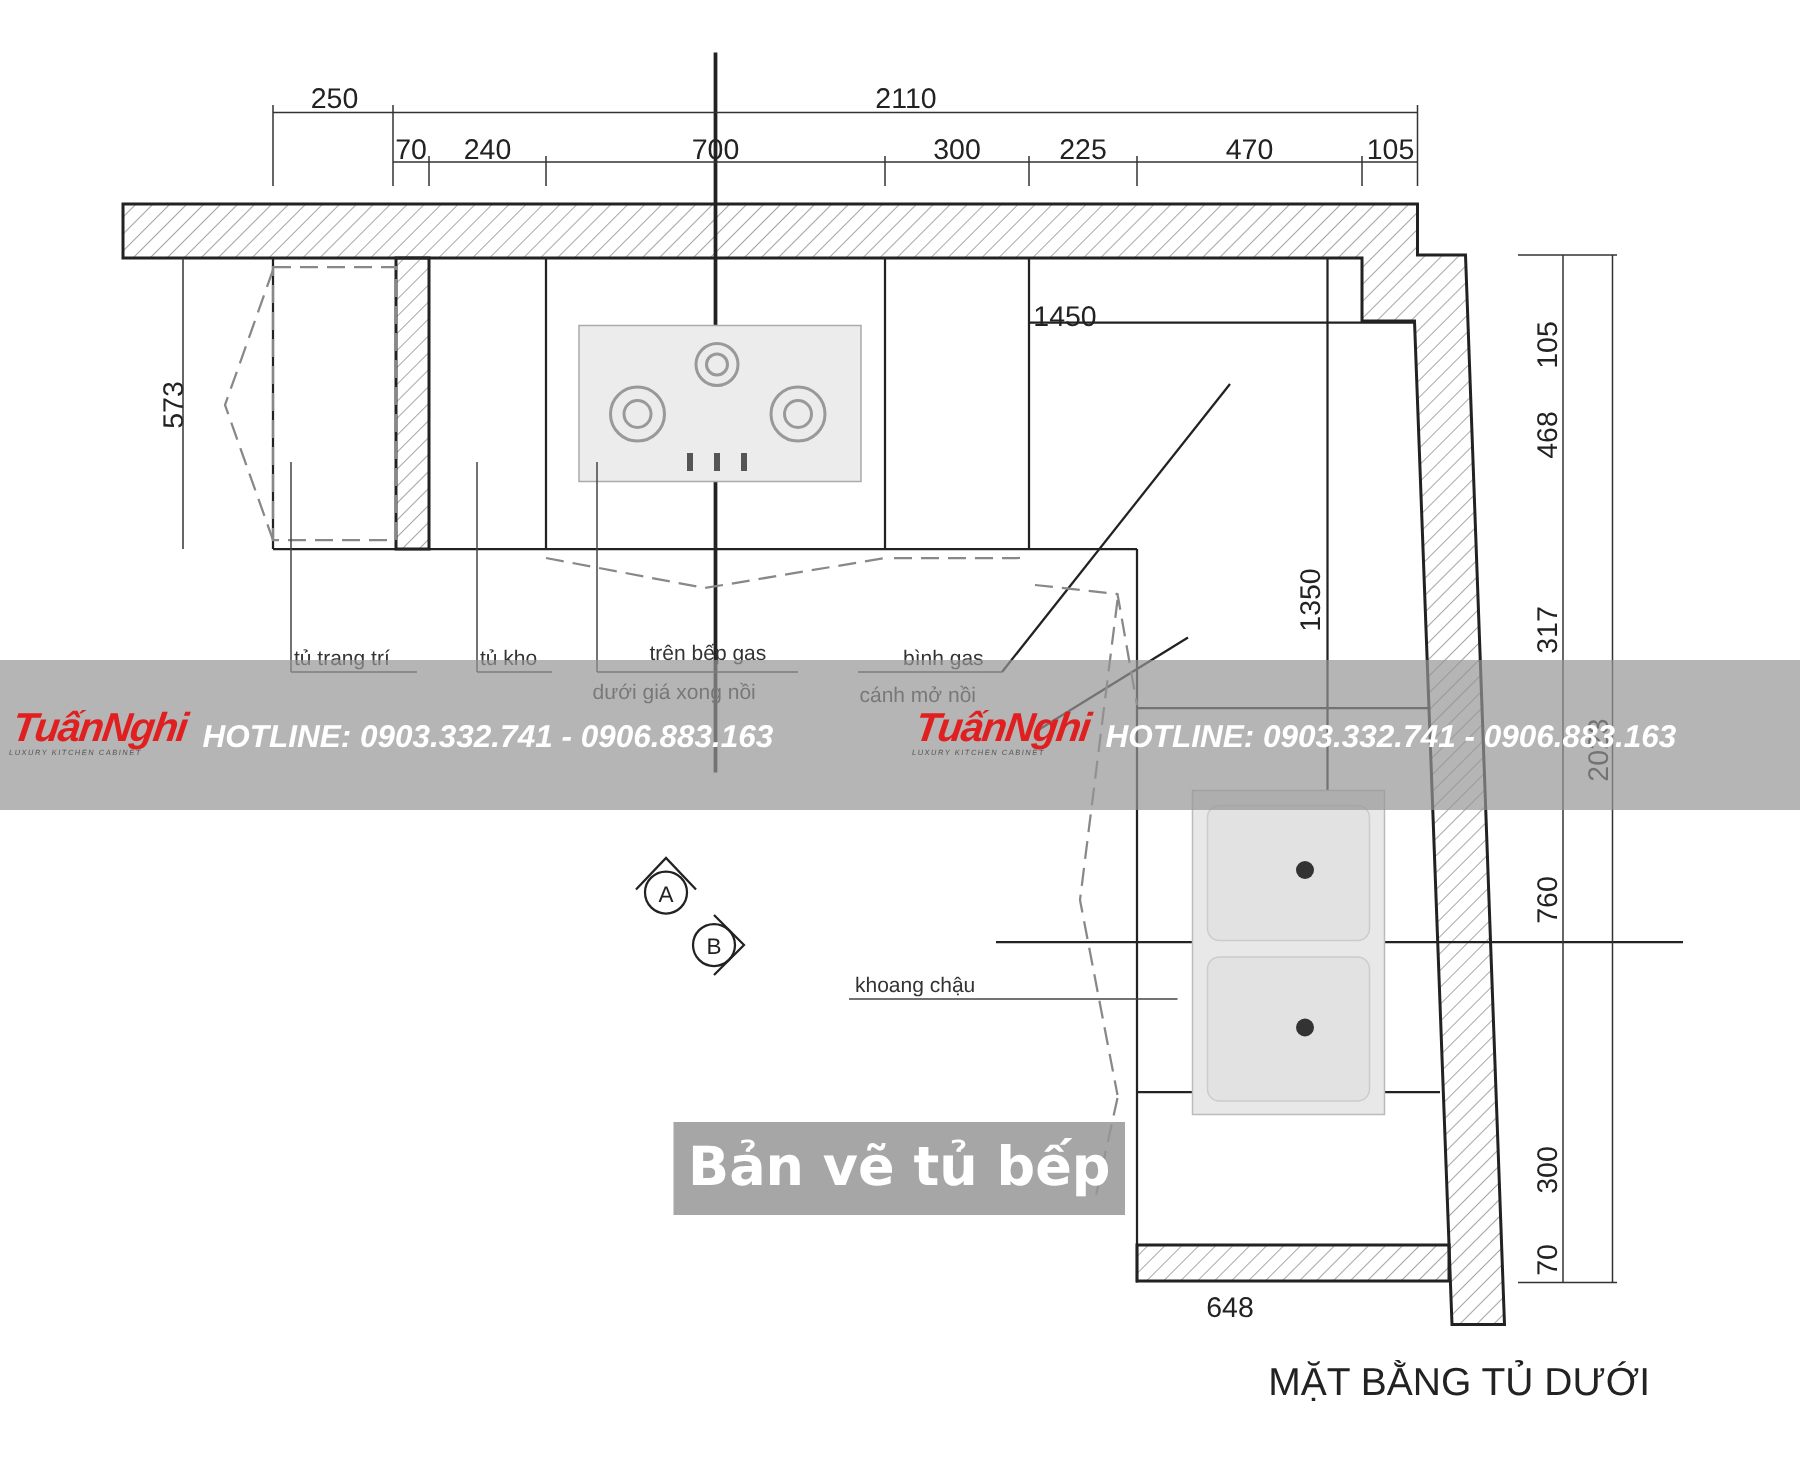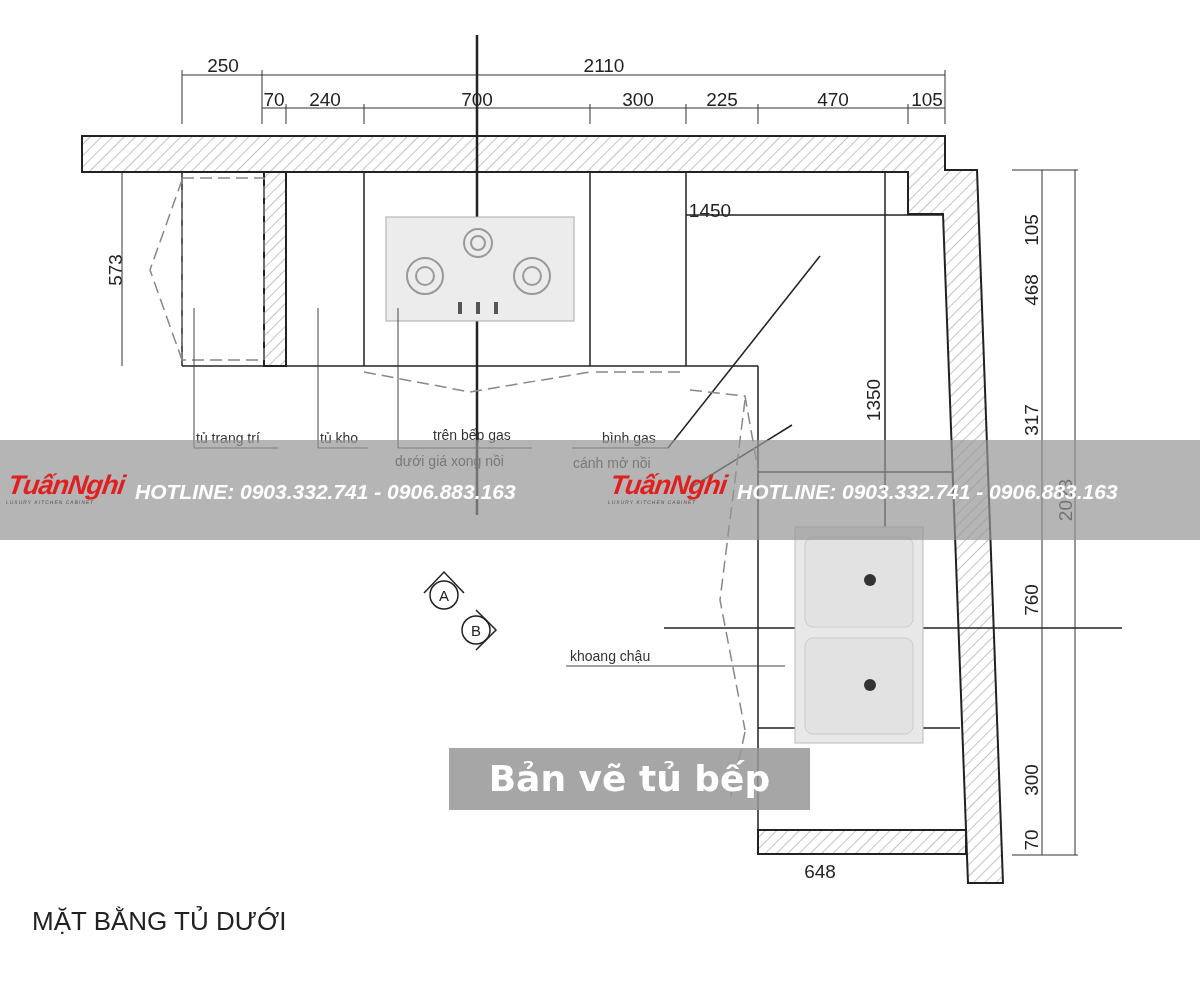--- a/index.html
+++ b/index.html
@@ -4,22 +4,22 @@
 <style>
   html,body{margin:0;padding:0;background:#fff;}
   body{width:1200px;height:981px;position:relative;overflow:hidden;font-family:"Liberation Sans",sans-serif;}
   svg{position:absolute;left:0;top:0;}
   .dim{font-family:"Liberation Sans",sans-serif;font-size:19px;fill:#222;}
   .lbl{font-family:"Liberation Sans",sans-serif;font-size:14px;fill:#333;}
   .wm-band{position:absolute;left:0;top:440px;width:1200px;height:100px;background:rgba(150,150,150,0.7);}
   .wm-logo{position:absolute;font-family:"Liberation Sans",sans-serif;font-style:italic;font-weight:bold;font-size:27px;color:#e02020;letter-spacing:-1px;transform:skewX(-8deg);}
   .wm-logo small{display:block;font-size:5px;color:#555;letter-spacing:1px;font-style:normal;font-weight:normal;margin-top:-2px;}
   .wm-hot{position:absolute;font-family:"Liberation Sans",sans-serif;font-style:italic;font-weight:bold;font-size:21px;color:#fff;white-space:nowrap;text-align:right;}
-  .caption{position:absolute;left:449px;top:748px;width:361px;height:62px;background:rgba(150,150,150,0.85);color:#fff;font-family:"DejaVu Sans",sans-serif;font-weight:bold;font-size:36px;line-height:62px;text-align:center;}
-  .title{position:absolute;left:0;top:906px;width:1100px;text-align:left;font-family:"Liberation Sans",sans-serif;font-size:26px;color:#222;margin-left:32px;}
+  .caption{position:absolute;left:449px;top:748px;width:301px;height:62px;background:rgba(150,150,150,0.85);color:#fff;font-family:"DejaVu Sans",sans-serif;font-weight:bold;font-size:36px;line-height:62px;text-align:center;}
+  .title{position:absolute;left:0;top:906px;width:1100px;text-align:right;font-family:"Liberation Sans",sans-serif;font-size:26px;color:#222;}
 </style>
 </head>
 <body>
 
 <svg width="1200" height="981" viewBox="0 0 1200 981">
   <defs>
     <pattern id="hatch" width="8" height="8" patternUnits="userSpaceOnUse" patternTransform="rotate(45)">
       <line x1="0" y1="0" x2="0" y2="8" stroke="#888" stroke-width="1"></line>
     </pattern>
   </defs>

